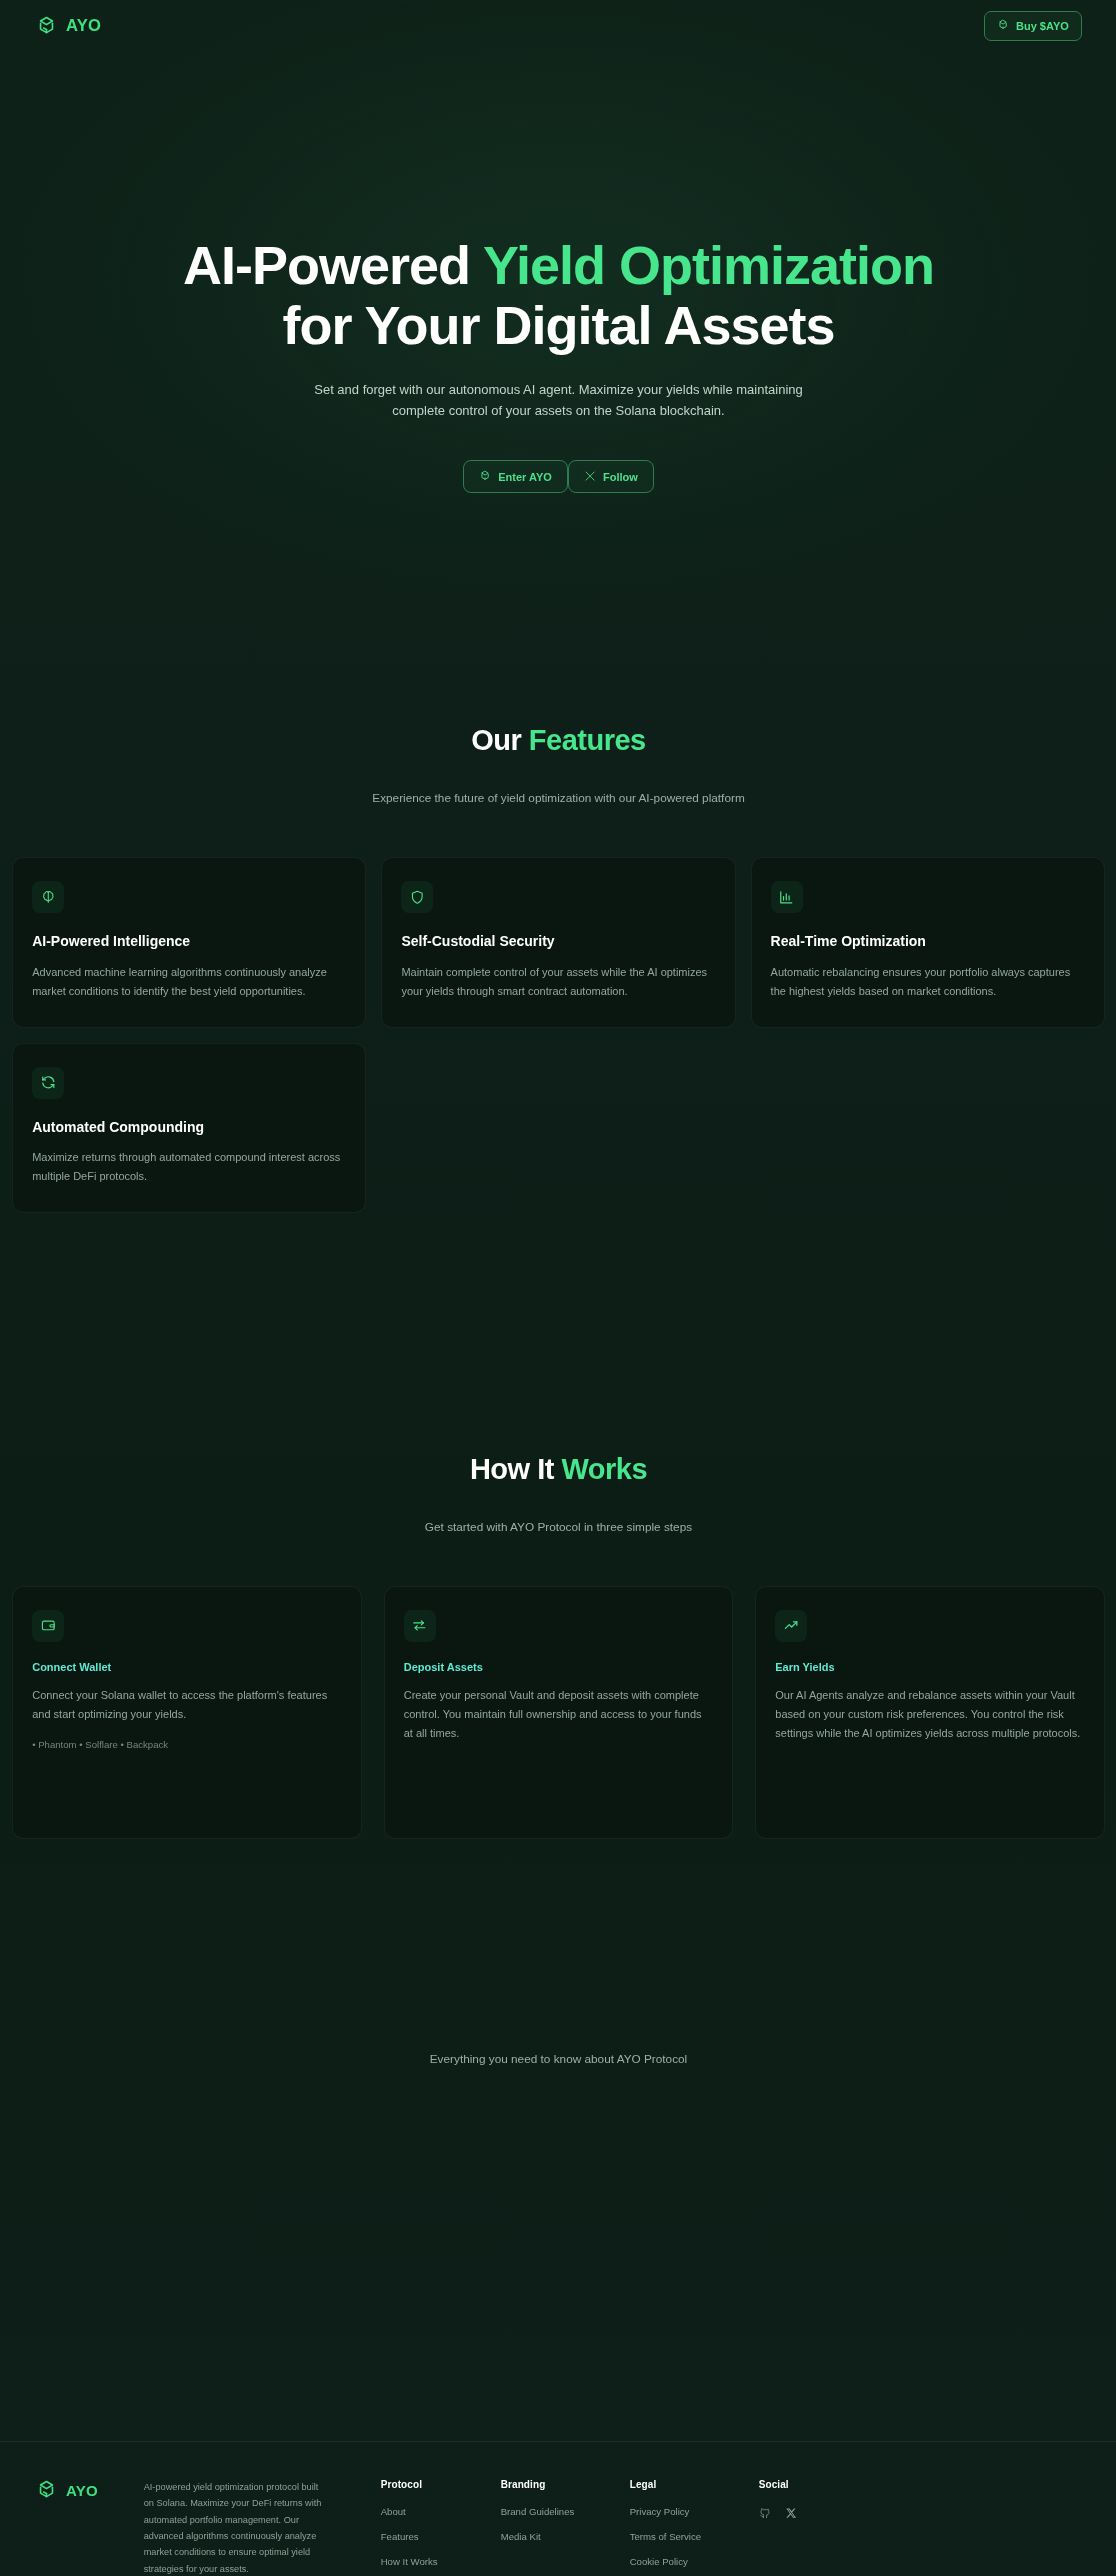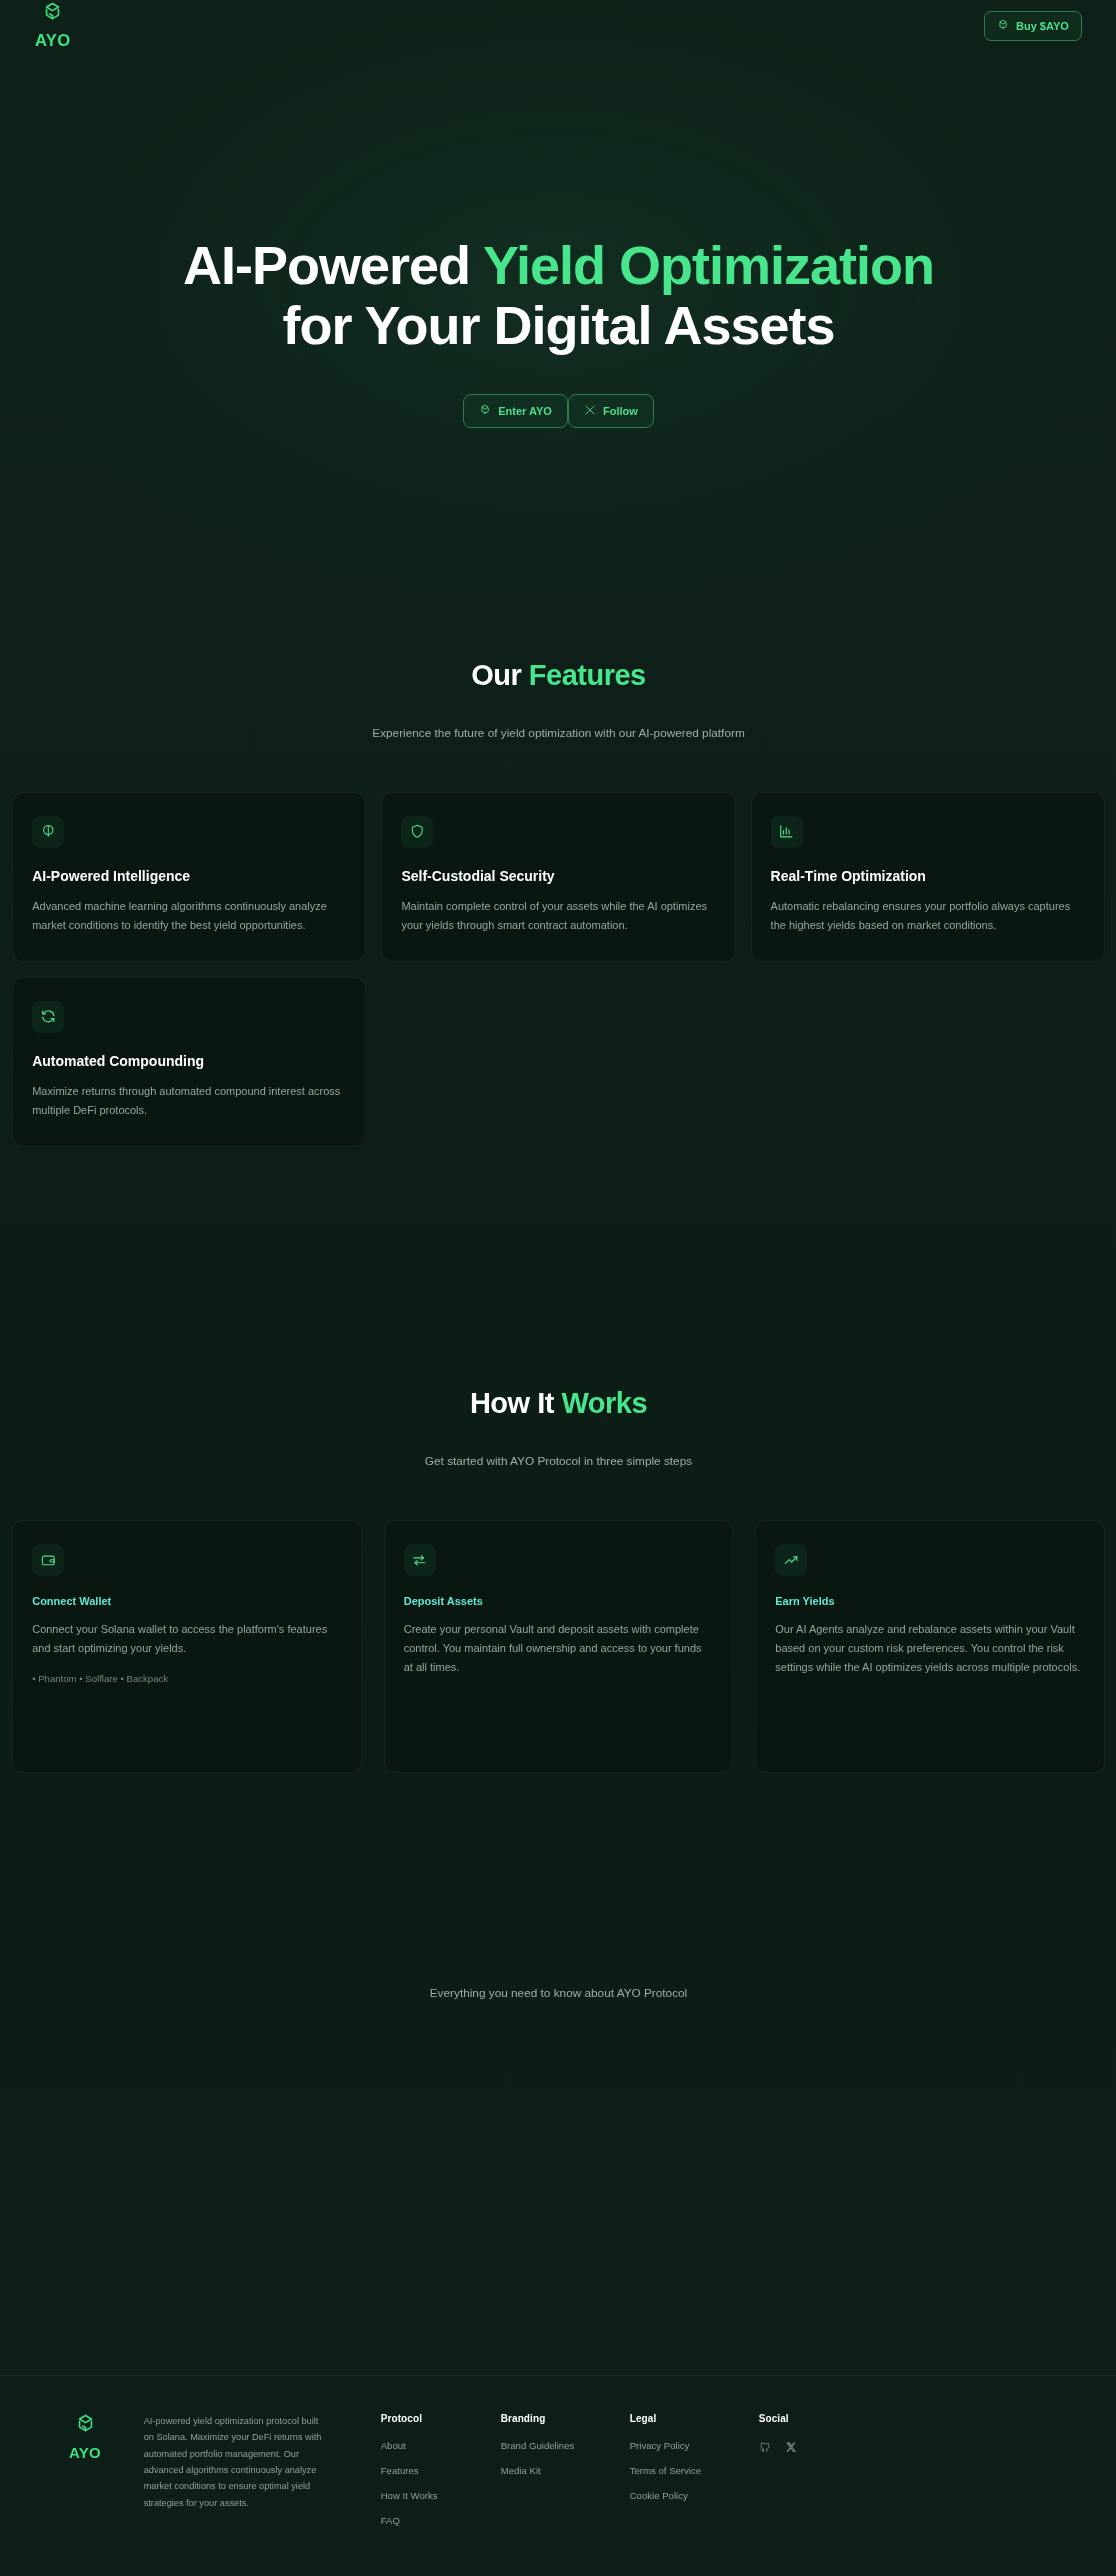--- a/index.html
+++ b/index.html
@@ -12,21 +12,21 @@
   }
   .page { width:1117px; min-height:2576px; position:relative; overflow:hidden;
     background:
       radial-gradient(785px 454px at 50% 288px, rgba(34,92,62,0.22), rgba(13,31,24,0) 70%),
       linear-gradient(180deg,#0e2118 0%,#0d1f18 30%,#0c1d16 60%,#0d1f18 100%);
   }
 
   
   .header { height:52px; display:flex; align-items:center; justify-content:space-between;
             padding:0 35px; }
-  .brand { display:flex; align-items:center; gap:7.9px;flex-direction:column; }
+  .brand { display:flex; align-items:center; gap:7.9px; }
   .brand .logo { width:23px; height:23px; display:block; }
   .brand .word { color:#3ee07f; font-size:16.6px; font-weight:700; letter-spacing:0.3px; }
   .buy-btn { display:inline-flex; align-items:center; gap:7px;
              border:0.9px solid #2f7c4f; border-radius:7px; background:rgba(62,224,127,0.05);
              color:#4ce08a; font-size:11px; font-weight:600; padding:7px 12.2px; cursor:pointer; }
   .buy-btn svg { width:12.2px; height:12.2px; }
 
   
   .hero { padding-top:183px; text-align:center; }
   .hero h1 { font-size:54px; line-height:1.12; font-weight:800; letter-spacing:-1px; }
@@ -117,20 +117,21 @@
       </span>
       <span>Buy $AYO</span>
     </button>
   </div>
 
   <div class="hero">
     <h1>
       <span>AI-Powered </span><span class="accent">Yield Optimization</span>
       <span class="l2">for Your Digital Assets</span>
     </h1>
+    <p class="sub">Set and forget with our autonomous AI agent. Maximize your yields while maintaining complete control of your assets on the Solana blockchain.</p>
     <div class="cta-row">
       <button class="cta">
         <span>
           <svg viewBox="0 0 24 24" fill="none" stroke="#4ce08a" stroke-width="1.8" stroke-linecap="round" stroke-linejoin="round">
             <path d="M12 2.6 18.2 6.3 12 10 5.8 6.3Z"></path>
             <path d="M5.8 8.6v6.1L12 18.4v-3.1"></path>
             <path d="M18.2 8.6v6.1L12 18.4"></path>
           </svg>
         </span>
         <span>Enter AYO</span>

